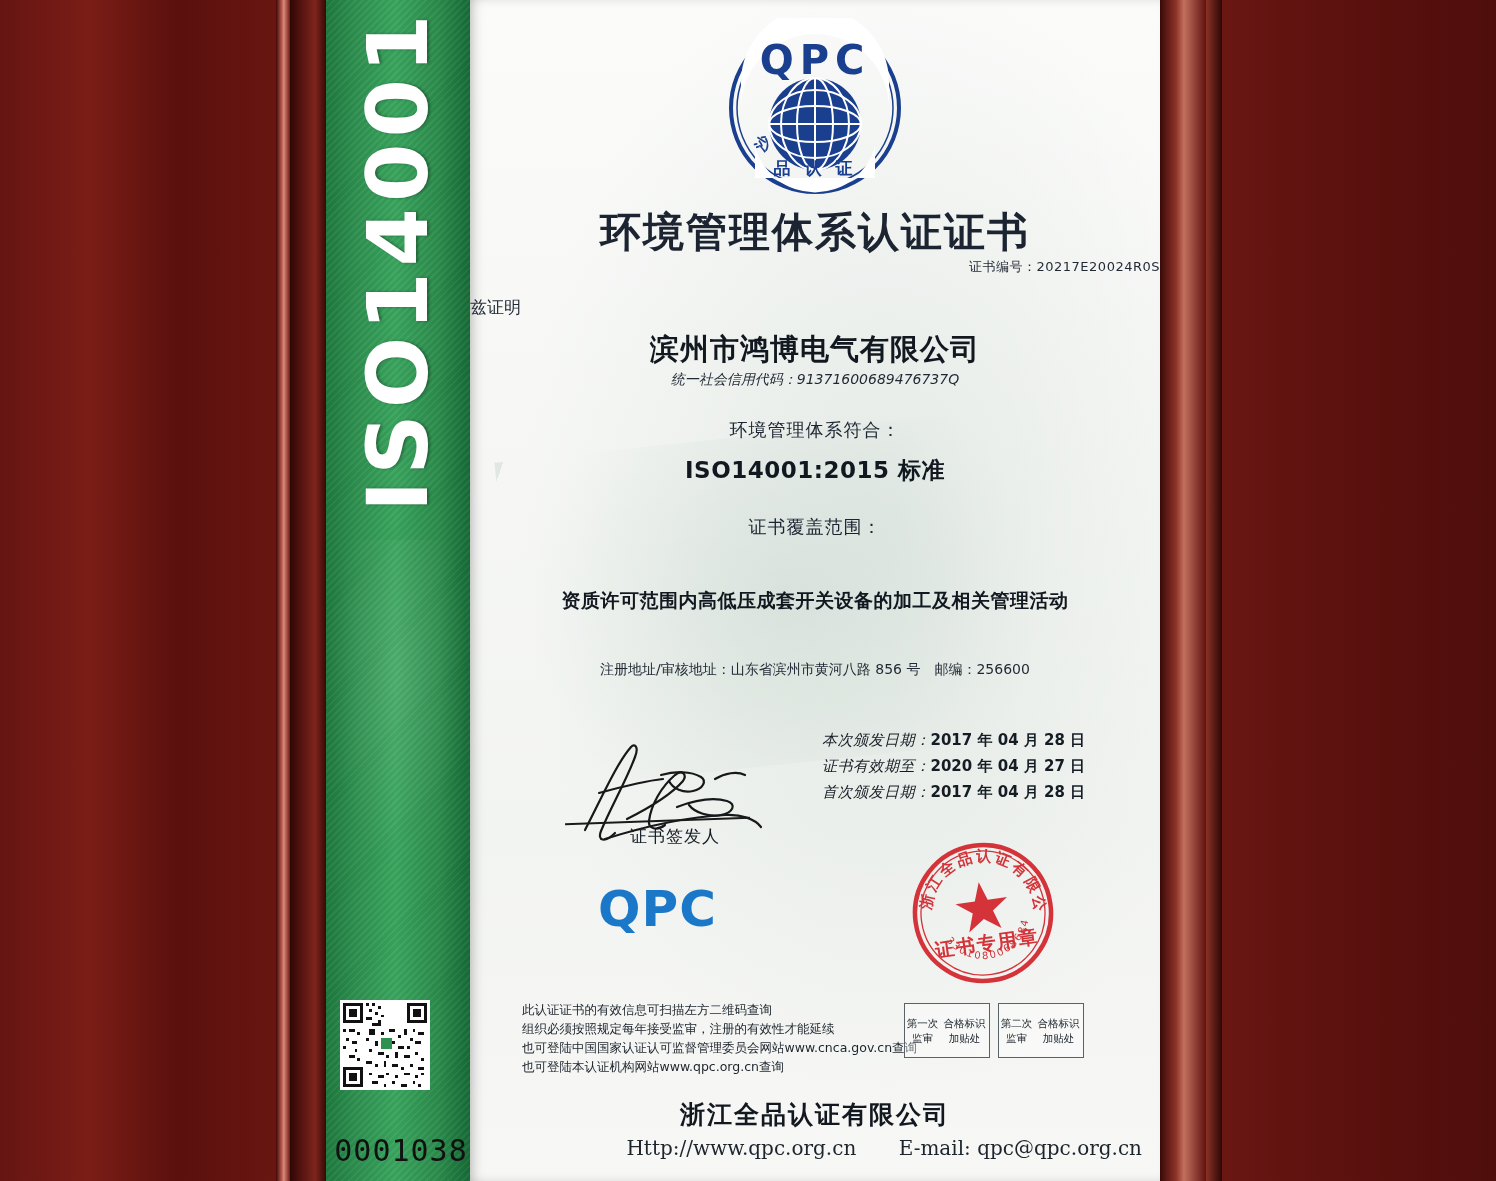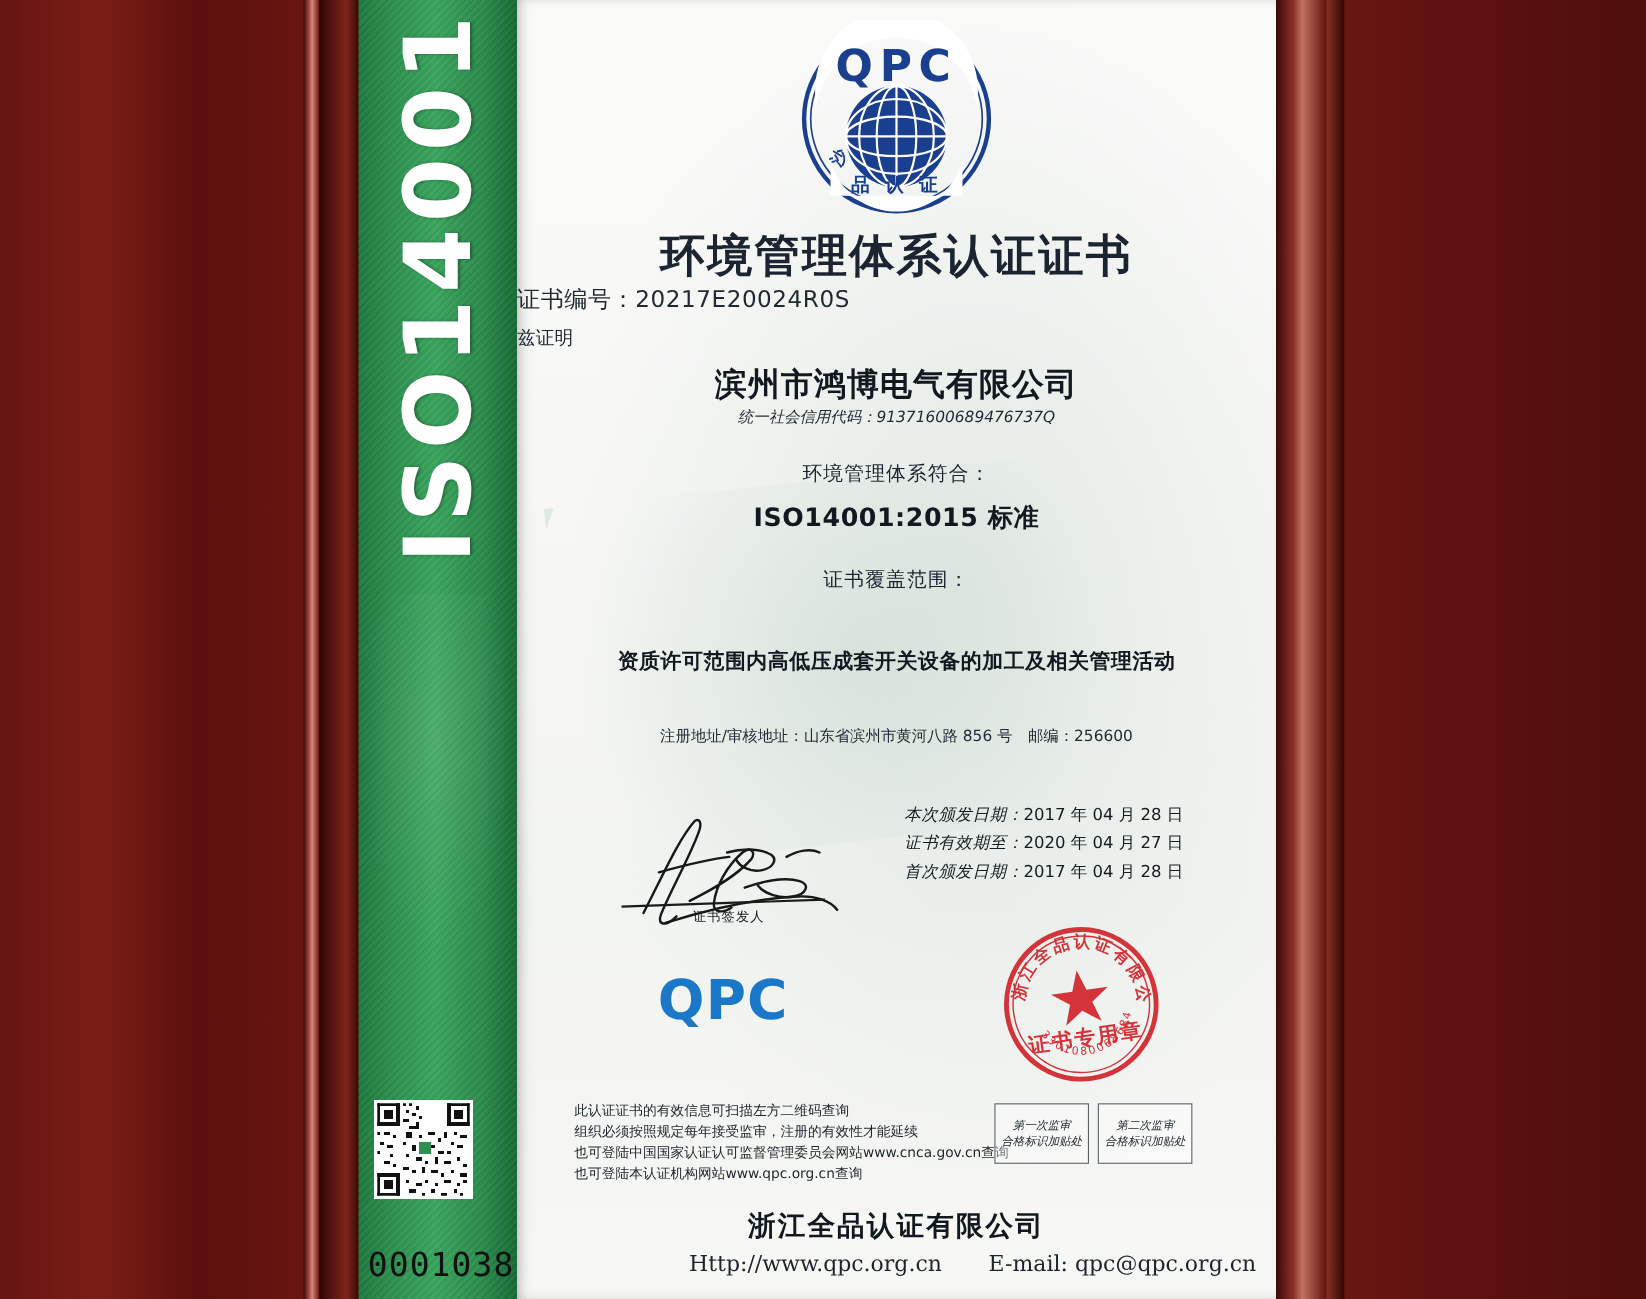--- a/index.html
+++ b/index.html
@@ -89,22 +89,22 @@
   .logo{
     position:absolute;left:50%;top:18px;transform:translateX(-50%);
     width:180px;height:180px;
   }
   
   .title{
     position:absolute;left:0;top:205px;width:100%;text-align:center;
     font-size:41px;font-weight:bold;color:#1b2430;letter-spacing:2px;
   }
   .cert-no{
-    position:absolute;left:0;top:258px;width:100%;text-align:left;
-    font-size:21px;color:#1f2833;letter-spacing:.5px;
+    position:absolute;left:0;top:258px;width:100%;text-align:right;
+    font-size:13px;color:#1f2833;letter-spacing:.5px;
   }
   .hereby{
     position:absolute;left:0;top:296px;width:100%;text-align:left;
     font-size:17px;color:#1f2833;
   }
   .company{
     position:absolute;left:0;top:330px;width:100%;text-align:center;
     font-size:29px;font-weight:bold;color:#12181f;letter-spacing:1px;
   }
   .credit{
@@ -131,26 +131,26 @@
     position:absolute;left:30px;top:661px;width:630px;text-align:center;
     font-size:14px;color:#1f2833;
   }
   
   .dates{
     position:absolute;left:352px;top:727px;width:320px;
     font-size:15px;color:#141c24;line-height:26px;
   }
   .dates .row{white-space:nowrap;}
   .dates .lbl{letter-spacing:.5px;font-style:italic;}
-  .dates .val{font-weight:normal;}
+  .dates .val{font-weight:bold;}
   
   .sign-area{position:absolute;left:95px;top:735px;width:230px;height:130px;}
   .sign-label{
     position:absolute;left:160px;top:825px;width:120px;
-    font-size:12px;color:#141c24;letter-spacing:1px;
+    font-size:17px;color:#141c24;letter-spacing:1px;
   }
   .sign-line{
     position:absolute;left:95px;top:820px;width:185px;height:2px;background:#1a1a1a;
     transform:rotate(-2deg);
   }
   
   .qpc-mark{
     position:absolute;left:122px;top:880px;width:180px;height:58px;
   }
   
@@ -161,24 +161,23 @@
   .notes{
     position:absolute;left:52px;top:1000px;width:400px;
     font-size:12.5px;line-height:19px;color:#1c242c;
   }
   .supervise-boxes{
     position:absolute;left:434px;top:1003px;width:180px;height:55px;
     display:flex;gap:8px;
   }
   .sbox{
     width:86px;height:53px;border:1px solid #5a6169;
-    display:flex;flex-direction:column;align-items:center;justify-content:center;
+    display:flex;flex-direction:row;align-items:center;justify-content:center;
     font-size:10.5px;color:#1c242c;line-height:15px;text-align:center;
     background:rgba(255,255,255,0.35);
-    font-style:italic;
   }
   .issuer{
     position:absolute;left:0;top:1098px;width:100%;text-align:center;
     font-size:25px;font-weight:bold;color:#12181f;letter-spacing:2px;
   }
   .contact{
     position:absolute;left:0;top:1136px;width:100%;text-align:right;
     font-size:20px;color:#1c242c;
     font-family:"DejaVu Serif","Liberation Serif",serif;
   }

